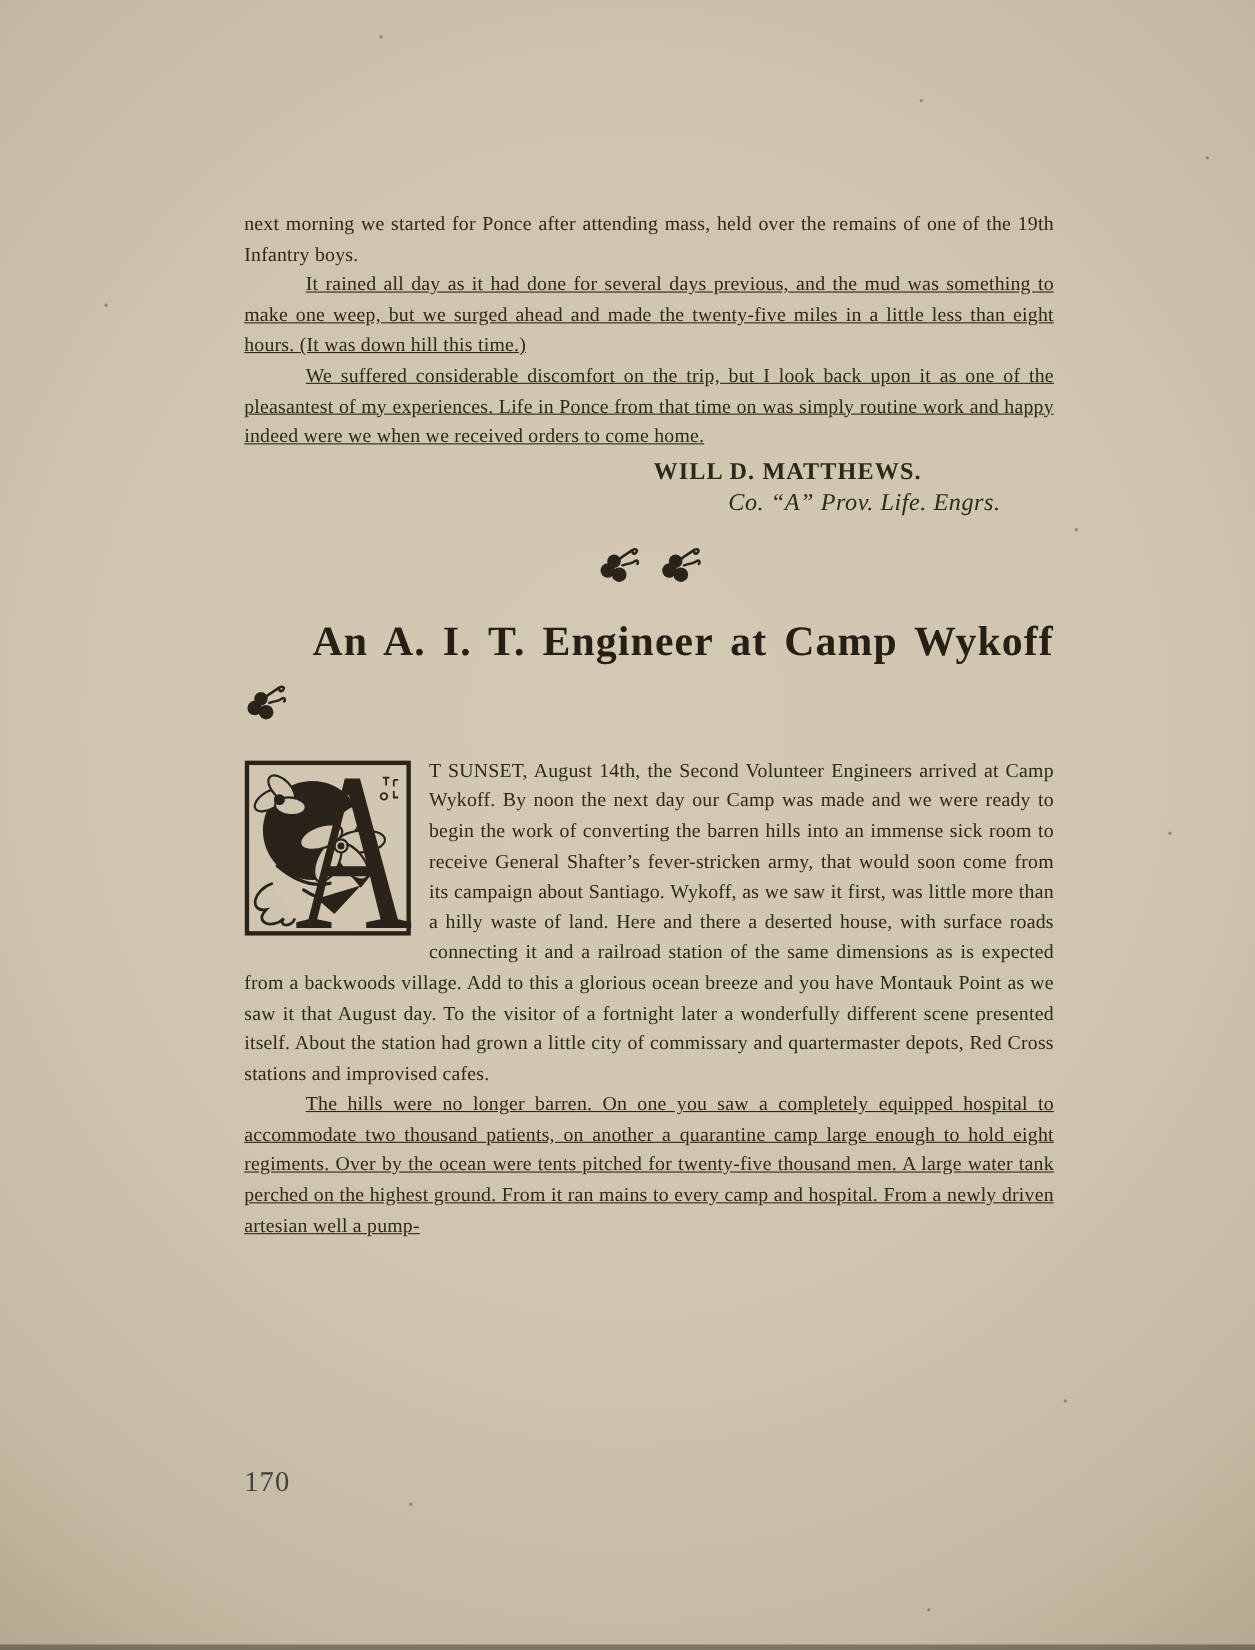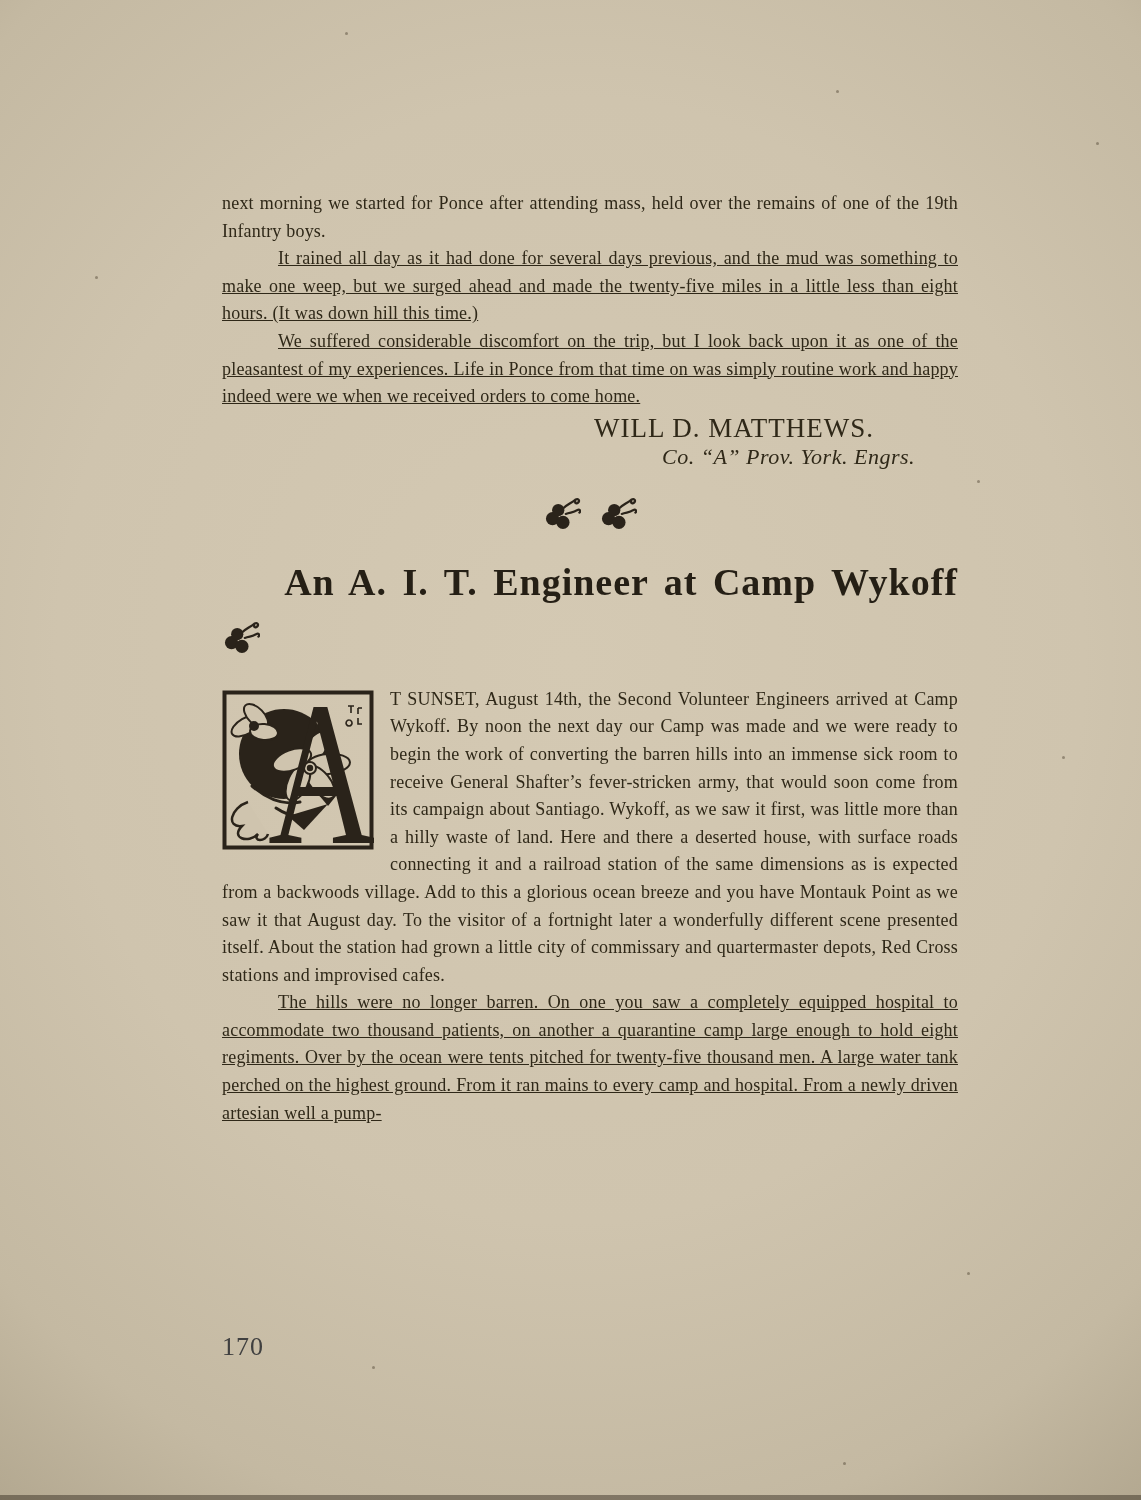--- a/index.html
+++ b/index.html
@@ -13,21 +13,21 @@
   .speck{position:absolute;width:3px;height:3px;border-radius:50%;background:rgba(75,64,46,.45);}
   .scan-edge{position:absolute;left:0;bottom:0;width:100%;height:5px;background:rgba(44,36,24,.45);}
 
   .text-block{position:absolute;left:222px;top:190px;width:736px;}
   .body-par{
     font-size:18px;line-height:27.6px;text-align:justify;margin:0;
     letter-spacing:.2px;
   }
   .indent{text-indent:56px;text-decoration:underline;}
 
-  .sig-name{font-size:27px;line-height:28px;margin-top:3px;margin-left:372px;letter-spacing:1px;}
+  .sig-name{font-size:22px;line-height:28px;margin-top:3px;margin-left:372px;letter-spacing:1px;font-weight:bold;}
   .sig-unit{font-size:22px;line-height:30px;font-style:italic;margin-left:440px;letter-spacing:.5px;}
 
   .fleuron-pair{margin-top:24px;text-align:center;}
   .fleuron-pair .fleuron{display:inline-block;margin:0 7px;}
   .fleuron svg{display:block;}
 
   .article-title{
     margin:26px 0 0 0;text-align:right;
     font-size:38px;font-weight:bold;letter-spacing:1px;word-spacing:5px;
     color:#251f15;
@@ -56,21 +56,21 @@
 <div class="speck" style="left:372px;top:1366px;"></div>
 <div class="speck" style="left:843px;top:1462px;"></div>
 
 <div class="text-block">
 
   <p class="body-par">next morning we started for Ponce after attending mass, held over the remains of one of the 19th Infantry boys.</p>
   <p class="body-par indent">It rained all day as it had done for several days previous, and the mud was something to make one weep, but we surged ahead and made the twenty-five miles in a little less than eight hours.  (It was down hill this time.)</p>
   <p class="body-par indent">We suffered considerable discomfort on the trip, but I look back upon it as one of the pleasantest of my experiences.  Life in Ponce from that time on was simply routine work and happy indeed were we when we received orders to come home.</p>
 
   <div class="sig-name">WILL D. MATTHEWS.</div>
-  <div class="sig-unit">Co. “A” Prov. York. Engrs.</div>
+  <div class="sig-unit">Co. “A” Prov. Life. Engrs.</div>
 
   <div class="fleuron-pair">
     <span class="fleuron">
       <svg width="38" height="34" viewBox="0 0 40 36">
         <g fill="#2a231a">
           <circle cx="10" cy="24" r="7"></circle>
             <circle cx="21" cy="28" r="7"></circle>
             <circle cx="16" cy="15" r="6.5"></circle>
         </g>
         <g stroke="#2a231a" fill="none" stroke-width="2.4" stroke-linecap="round">

